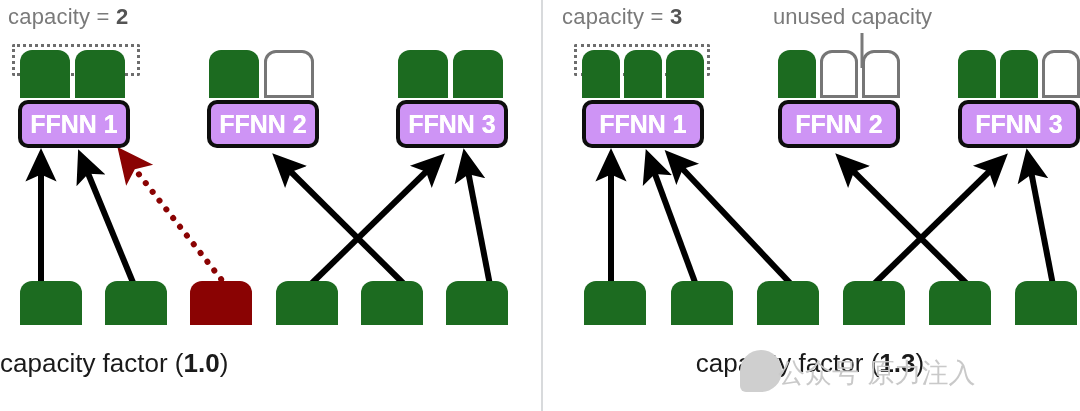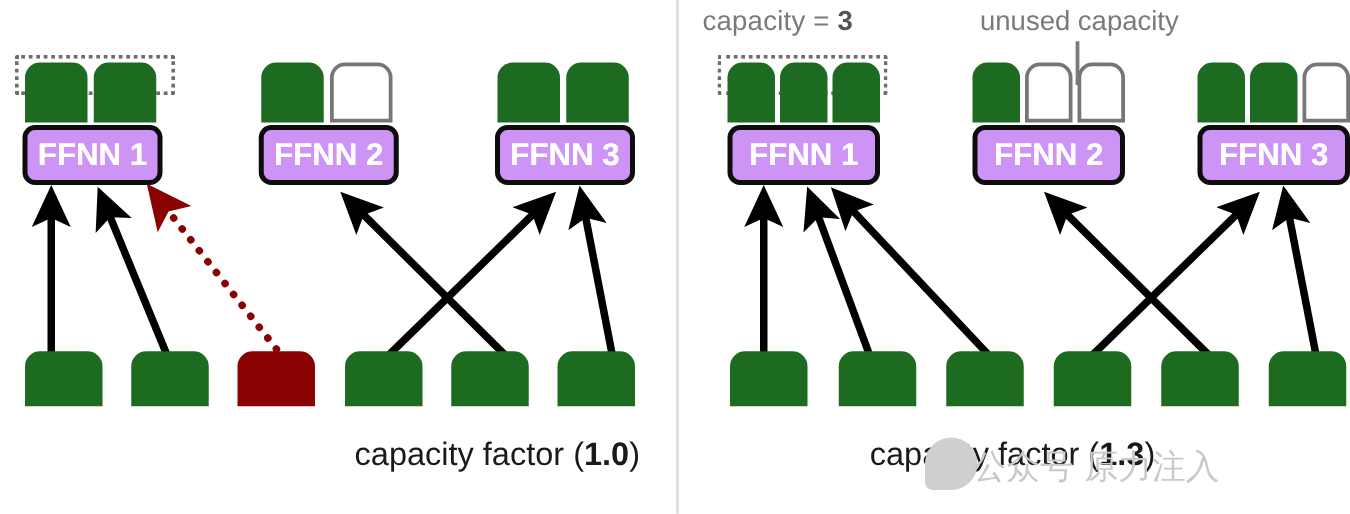--- a/index.html
+++ b/index.html
@@ -131,20 +131,23 @@
       <line x1="873" y1="285" x2="995" y2="166" stroke="#000" stroke-width="6" marker-end="url(#ah)"></line>
       <line x1="968" y1="285" x2="848" y2="166" stroke="#000" stroke-width="6" marker-end="url(#ah)"></line>
       <line x1="1053" y1="285" x2="1030" y2="166" stroke="#000" stroke-width="6" marker-end="url(#ah)"></line>
     </g>
 
     <line x1="862" y1="33" x2="862" y2="68" stroke="#7a7a7a" stroke-width="3"></line>
   </svg>
 
   <div class="panel" id="panel-left">
 
+    <div class="cap-label" style="left:8px;top:4px;">
+      <span>capacity = </span><b>2</b>
+    </div>
 
     <div class="cap-box" style="left:12px;top:44px;width:122px;height:26px;"></div>
 
     <div class="slot filled" style="left:20px;top:50px;width:50px;height:48px;"></div>
     <div class="slot filled" style="left:75px;top:50px;width:50px;height:48px;"></div>
     <div class="ffnn" style="left:18px;top:100px;width:112px;height:48px;">
       <span>FFNN 1</span>
     </div>
 
     <div class="slot filled" style="left:209px;top:50px;width:50px;height:48px;"></div>
@@ -160,34 +163,34 @@
     </div>
 
 
     <div class="token ok" style="left:20px;top:281px;width:62px;height:44px;"></div>
     <div class="token ok" style="left:105px;top:281px;width:62px;height:44px;"></div>
     <div class="token overflow" style="left:190px;top:281px;width:62px;height:44px;"></div>
     <div class="token ok" style="left:276px;top:281px;width:62px;height:44px;"></div>
     <div class="token ok" style="left:361px;top:281px;width:62px;height:44px;"></div>
     <div class="token ok" style="left:446px;top:281px;width:62px;height:44px;"></div>
 
-    <div class="caption" style="left:0;top:348px;width:512px;text-align:right;">
+    <div class="caption" style="left:0;top:348px;width:512px;text-align:left;">
       <span>capacity factor (</span><b>1.0</b><span>)</span>
     </div>
   </div>
 
   <div class="panel" id="panel-right">
 
     <div class="cap-label" style="left:22px;top:4px;">
       <span>capacity = </span><b>3</b>
     </div>
 
     <div class="cap-box" style="left:34px;top:44px;width:130px;height:26px;"></div>
 
-    <div class="unused-label" style="left:233px;top:4px;margin-left:11px;">unused capacity</div>
+    <div class="unused-label" style="left:233px;top:4px;">unused capacity</div>
 
     <div class="slot filled" style="left:42px;top:50px;width:38px;height:48px;"></div>
     <div class="slot filled" style="left:84px;top:50px;width:38px;height:48px;"></div>
     <div class="slot filled" style="left:126px;top:50px;width:38px;height:48px;"></div>
     <div class="ffnn" style="left:42px;top:100px;width:122px;height:48px;">
       <span>FFNN 1</span>
     </div>
 
     <div class="slot filled" style="left:238px;top:50px;width:38px;height:48px;"></div>
     <div class="slot empty" style="left:280px;top:50px;width:38px;height:48px;"></div>

